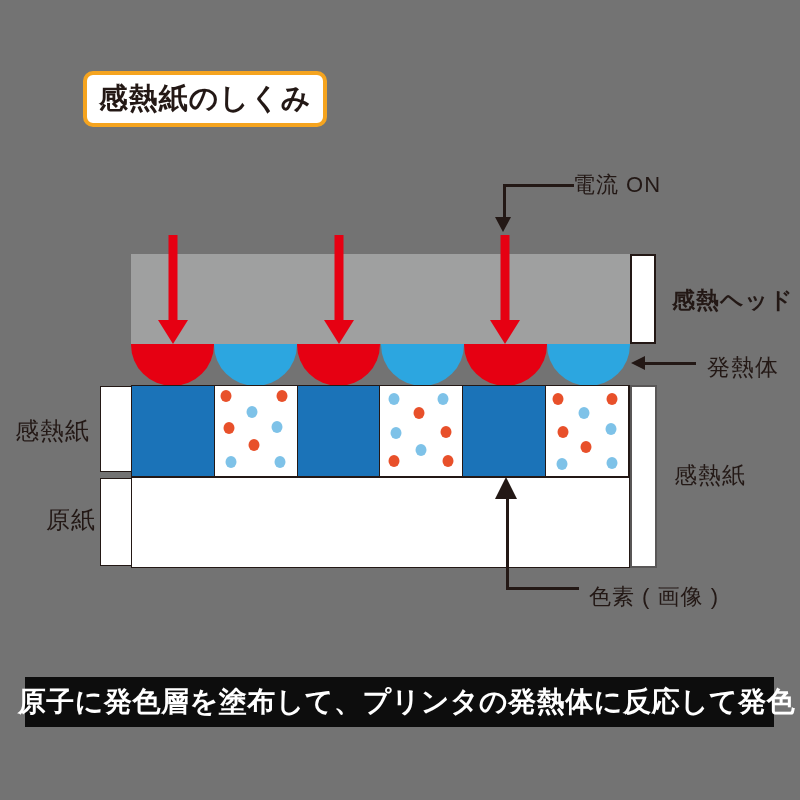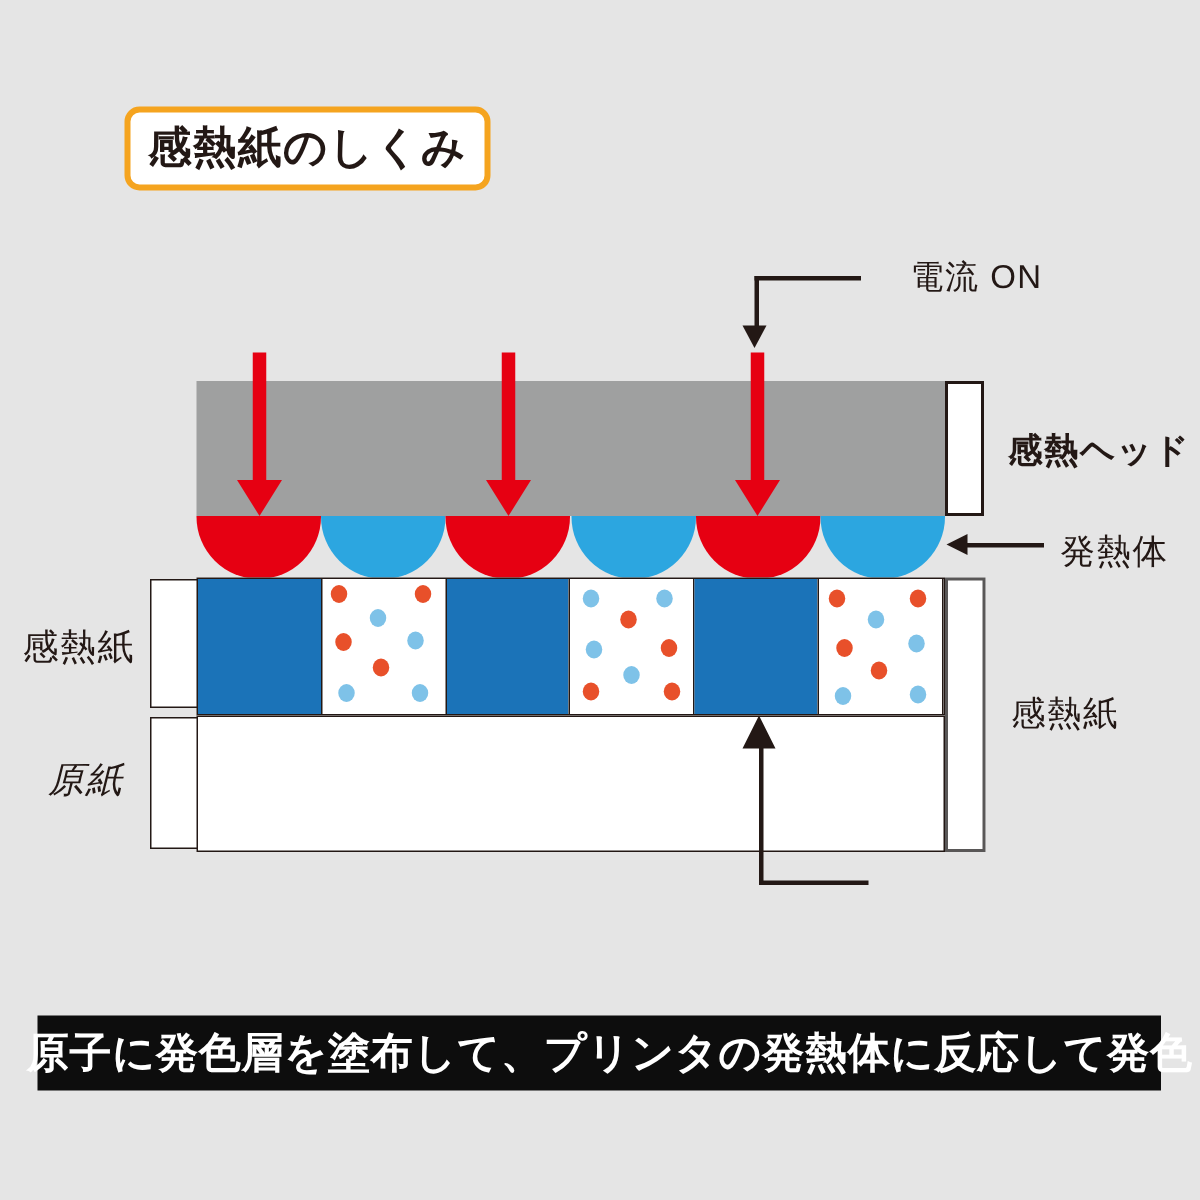--- a/index.html
+++ b/index.html
@@ -1,16 +1,16 @@
 <!DOCTYPE html>
 <html style="--accent_orange: #f5a41f; --head_gray: #9fa0a0; --red: #e60012; --light_blue: #2ca6e0; --deep_blue: #1b73b8; --dot_red: #e8502a; --dot_blue: #7ec2e8; --line: #231815; --edge_gray: #595757; --banner_bg: #0d0d0d;"><head>
 <meta charset="utf-8">
 <style>
   html,body{margin:0;padding:0;background:#fff;}
-  #canvas{position:relative;width:800px;height:800px;background:#e5e5e5;overflow:hidden;
+  #canvas{position:relative;width:800px;height:800px;background:#737373;overflow:hidden;
           font-family:"Liberation Sans","DejaVu Sans",sans-serif;color:#231815;}
   .abs{position:absolute;}
   
   .title-box{left:83px;top:71px;width:244px;height:56px;border:4px solid var(--accent_orange);
              border-radius:10px;background:#fff;display:flex;align-items:center;justify-content:center;box-sizing:border-box;}
   .title-box span{font-size:29px;font-weight:600;letter-spacing:1px;}
   
   .head-bar{left:131px;top:254px;width:499px;height:90px;background:var(--head_gray);}
   .head-end{left:630px;top:254px;width:26px;height:90px;background:#fff;border:2px solid var(--line);box-sizing:border-box;}
   
@@ -42,25 +42,25 @@
   .he-line{left:644px;top:362px;width:52px;height:2.5px;background:var(--line);}
   .he-head{left:631px;top:356px;width:0;height:0;border-top:7px solid transparent;
            border-bottom:7px solid transparent;border-right:14px solid var(--line);}
   
   .pg-v{left:506px;top:488px;width:2.5px;height:101px;background:var(--line);}
   .pg-h{left:506px;top:587px;width:73px;height:2.5px;background:var(--line);}
   .pg-head{left:495px;top:477px;width:0;height:0;border-left:11px solid transparent;
            border-right:11px solid transparent;border-bottom:22px solid var(--line);}
   
   .lbl{position:absolute;font-size:23px;letter-spacing:1px;white-space:nowrap;}
-  .lbl-current{left:573px;top:170px;font-size:22px;margin-left:34px;}
+  .lbl-current{left:573px;top:170px;font-size:22px;}
   .lbl-head{left:672px;top:285px;font-weight:bold;}
   .lbl-heater{left:707px;top:352px;}
   .lbl-paper-left{left:15px;top:415px;font-size:24px;}
-  .lbl-base{left:32px;top:504px;font-size:24px;font-style:italic;}
+  .lbl-base{left:46px;top:504px;font-size:24px;}
   .lbl-paper-right{left:674px;top:460px;}
   .lbl-pigment{left:589px;top:582px;font-size:22px;}
   
   .banner{left:25px;top:677px;width:749px;height:50px;background:var(--banner_bg);
           display:flex;align-items:center;justify-content:center;}
   .banner span{color:#fff;font-size:28px;font-weight:600;letter-spacing:0.5px;white-space:nowrap;margin-left:14px;}
 </style>
 </head>
 <body>
 
@@ -135,20 +135,21 @@
   <div class="abs left-box-top"></div>
   <div class="abs left-box-bottom"></div>
 
   <span class="lbl lbl-paper-left">感熱紙</span>
   <span class="lbl lbl-base">原紙</span>
   <span class="lbl lbl-paper-right">感熱紙</span>
 
   <div class="abs pg-v"></div>
   <div class="abs pg-h"></div>
   <div class="abs pg-head"></div>
+  <span class="lbl lbl-pigment">色素 ( 画像 )</span>
 
   <div class="abs banner">
     <span>原子に発色層を塗布して、プリンタの発熱体に反応して発色</span>
   </div>
 
 <div class="red-arrow" style="left: 172.583px;">
       <div class="r-shaft"></div>
       <div class="r-head"></div>
     </div>
     <div class="red-arrow" style="left: 338.917px;">

